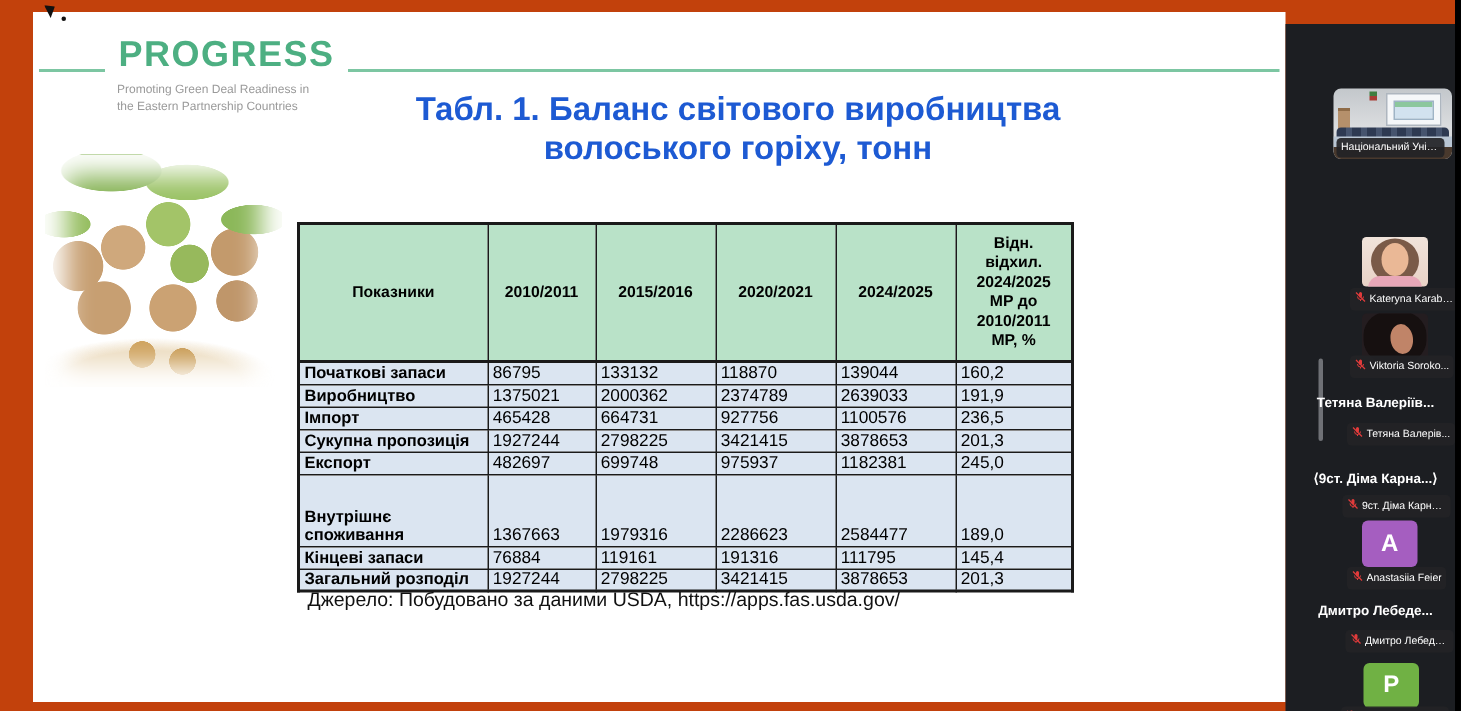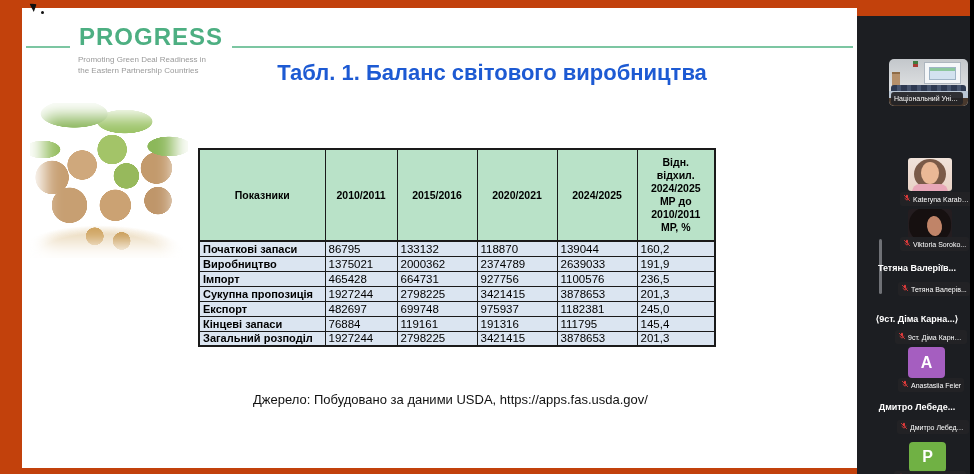--- a/index.html
+++ b/index.html
@@ -45,21 +45,21 @@
   .tbl { position:absolute; left:176px; top:140px; border-collapse:collapse; table-layout:fixed;
          border:2px solid #1a1a1a; font-size:11px; }
   .tbl th, .tbl td { border:1px solid #1a1a1a; overflow:hidden; }
   .tbl thead th { background:#b9e2c8; font-weight:bold; text-align:center; height:77px;
                   font-size:10.5px; line-height:13px; padding:6px; border-bottom:2px solid #1a1a1a; }
   .tbl tbody td { background:#dbe5f1; height:15px; padding:0 3px; }
   .tbl td.lbl { font-weight:bold; text-align:left; font-size:11px; }
   .tbl td.num { font-size:11.5px; }
   .tbl tr.tall td { height:48px; vertical-align:bottom; padding-bottom:1px; }
 
-  .source { position:absolute; left:183px; top:384px; font-size:13px; color:#111;margin-left:48px; }
+  .source { position:absolute; left:183px; top:384px; font-size:13px; color:#111; }
 
   
   .sidebar { position:absolute; left:857px; top:0; width:117px; height:474px; background:#1c1e22;margin-top:16px; }
   .scrollbar { position:absolute; left:22px; top:223px; width:3px; height:55px; background:#6f7176; border-radius:2px; }
 
   .tile { position:absolute; border-radius:5px; overflow:hidden; }
   .chip { position:absolute; display:inline-flex; align-items:center; gap:2px; max-width:72px;
           background:rgba(35,35,38,0.92); color:#fff; font-size:7px; line-height:9px;
           padding:2px 3px; border-radius:3px; white-space:nowrap; }
   .chip .txt { overflow:hidden; text-overflow:ellipsis; }
@@ -118,20 +118,21 @@
 
     <div class="logo-line"></div>
     <div class="logo-text">PROGRESS</div>
     <div class="tagline">
       <div>Promoting Green Deal Readiness in</div>
       <div>the Eastern Partnership Countries</div>
     </div>
 
     <div class="slide-title">
       <div>Табл. 1. Баланс світового виробництва</div>
+      <div>волоського горіху, тонн</div>
     </div>
 
     <div class="walnut"></div>
 
     <table class="tbl">
       <colgroup>
         <col style="width:126px">
           <col style="width:72px">
           <col style="width:80px">
         <col style="width:80px">
@@ -181,20 +182,28 @@
           <td class="num">3878653</td>
           <td class="num">201,3</td>
         </tr>
         <tr>
           <td class="lbl">Експорт</td>
           <td class="num">482697</td>
           <td class="num">699748</td>
           <td class="num">975937</td>
           <td class="num">1182381</td>
           <td class="num">245,0</td>
+        </tr>
+        <tr class="tall">
+          <td class="lbl">Внутрішнє споживання</td>
+          <td class="num">1367663</td>
+          <td class="num">1979316</td>
+          <td class="num">2286623</td>
+          <td class="num">2584477</td>
+          <td class="num">189,0</td>
         </tr>
         <tr>
           <td class="lbl">Кінцеві запаси</td>
           <td class="num">76884</td>
           <td class="num">119161</td>
           <td class="num">191316</td>
           <td class="num">111795</td>
           <td class="num">145,4</td>
         </tr>
         <tr>

